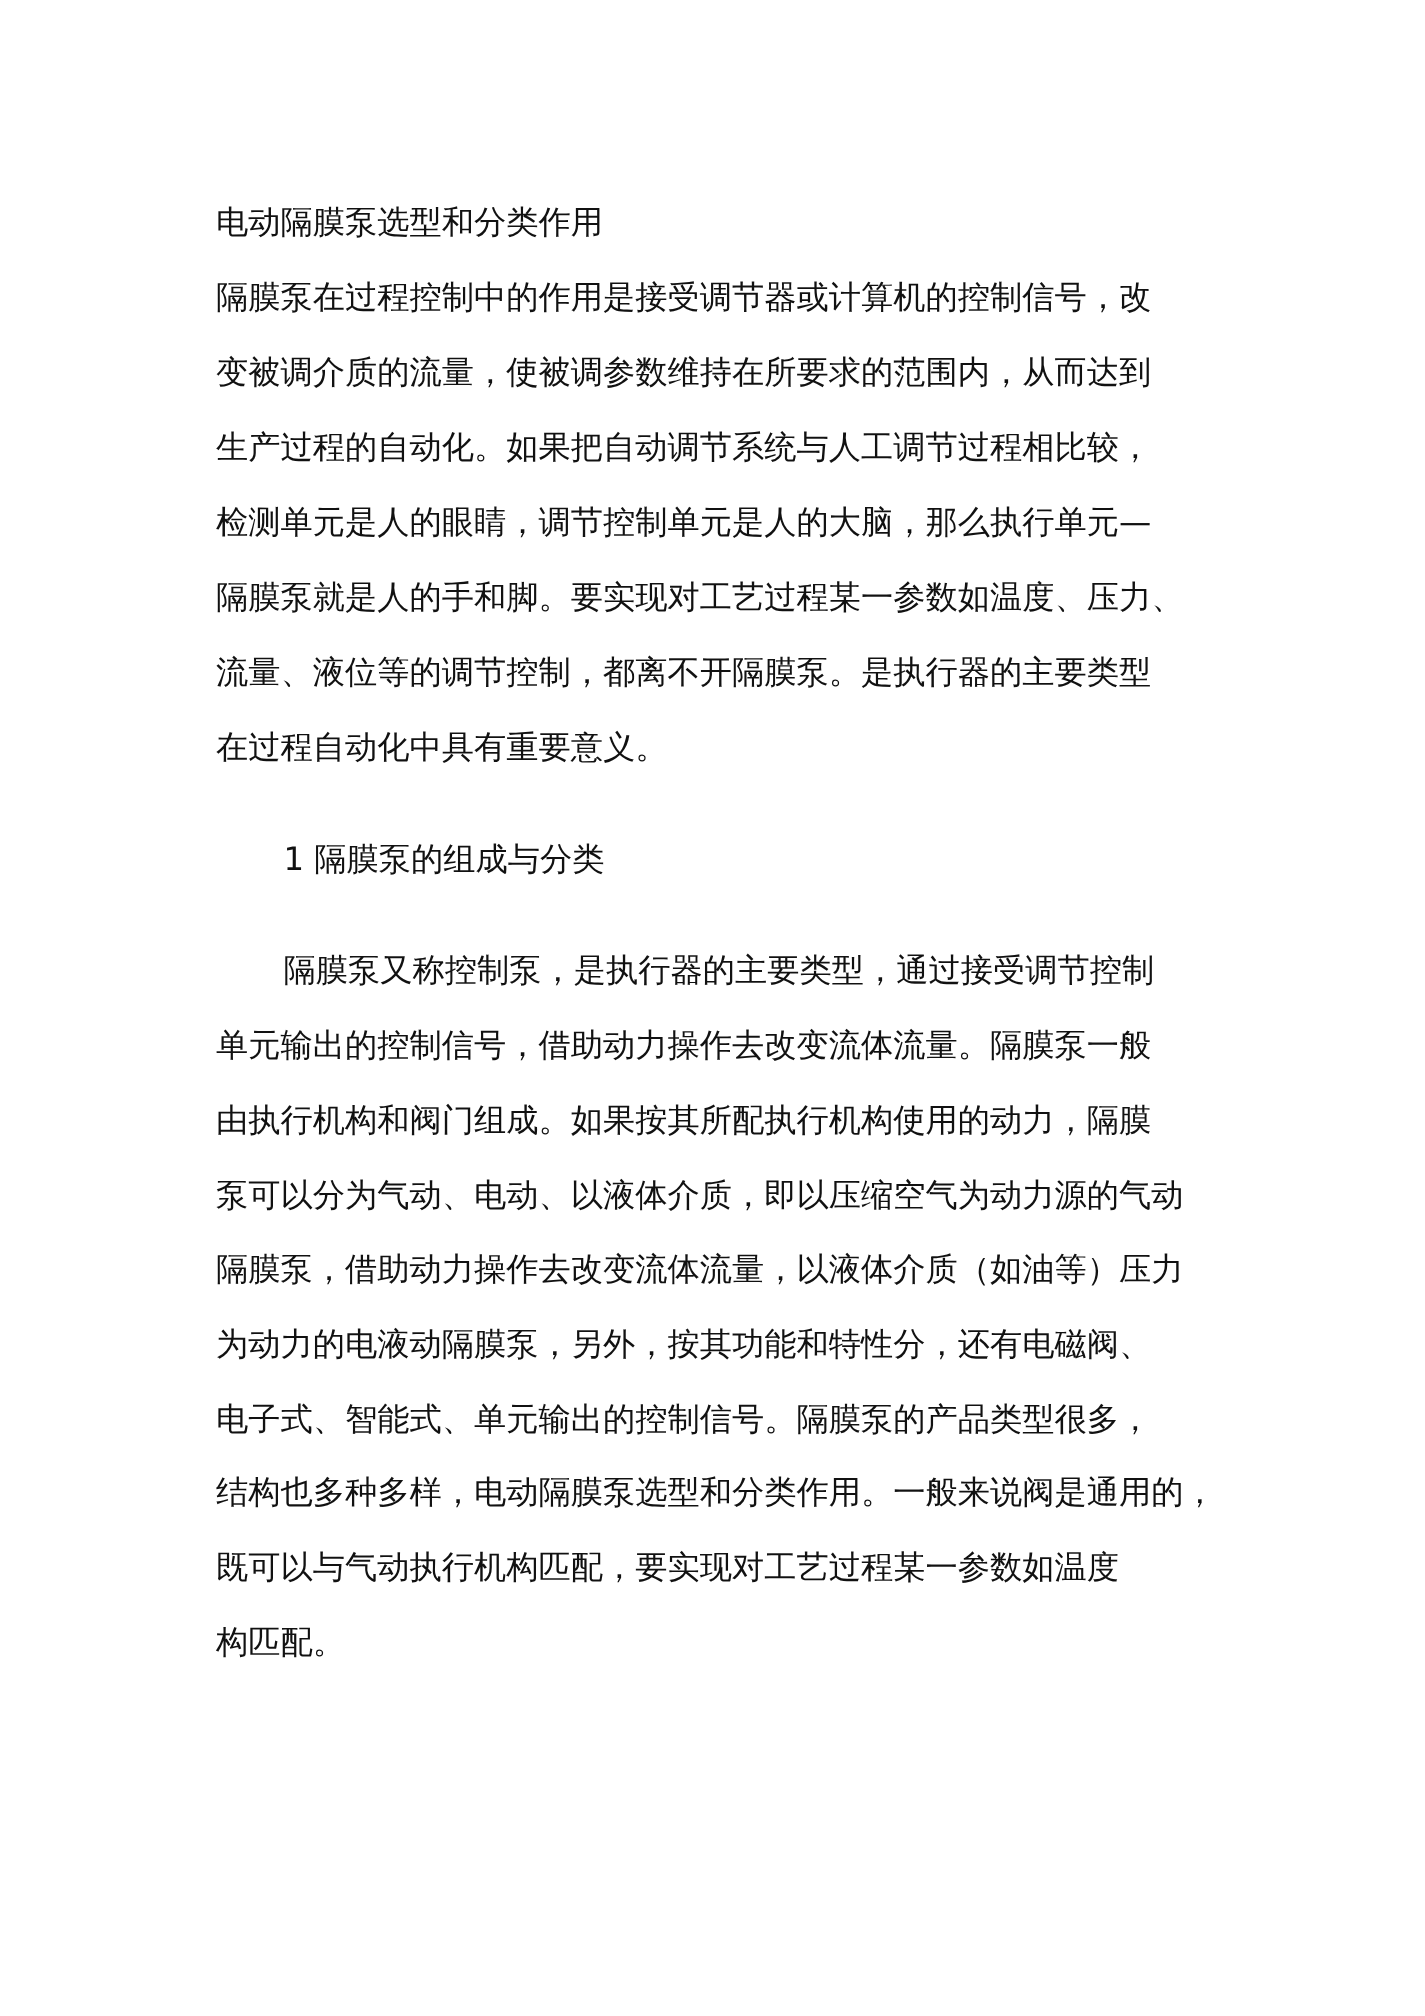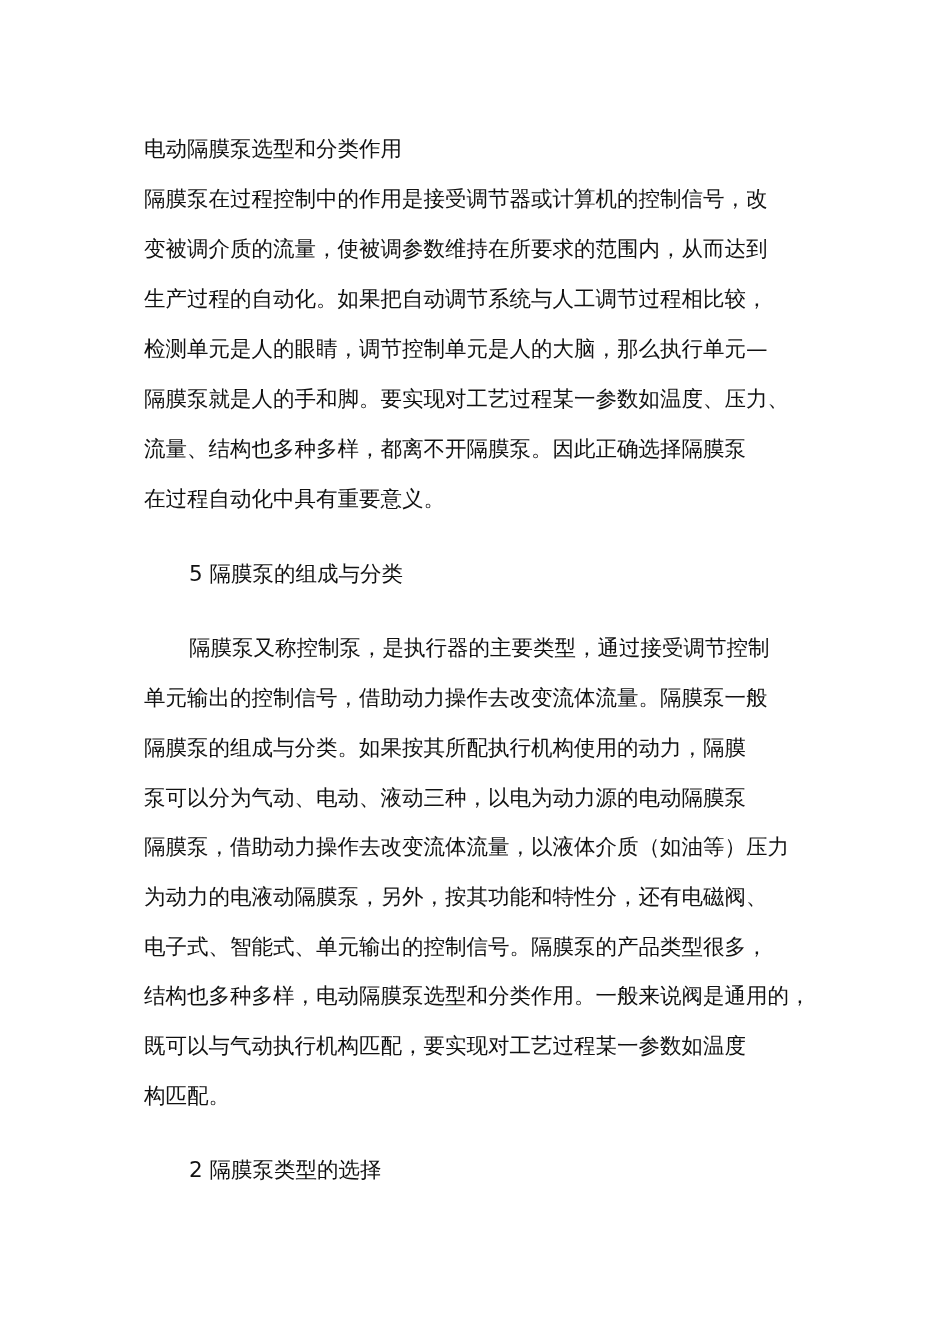--- a/index.html
+++ b/index.html
@@ -14,33 +14,32 @@
 
 <div class="page">
   <div class="line" style="top:135px">电动隔膜泵选型和分类作用</div>
 
   <div>
     <div class="line" style="top:185px">隔膜泵在过程控制中的作用是接受调节器或计算机的控制信号，改</div>
     <div class="line" style="top:235px">变被调介质的流量，使被调参数维持在所要求的范围内，从而达到</div>
     <div class="line" style="top:285px">生产过程的自动化。如果把自动调节系统与人工调节过程相比较，</div>
     <div class="line" style="top:335px">检测单元是人的眼睛，调节控制单元是人的大脑，那么执行单元—</div>
     <div class="line" style="top:385px">隔膜泵就是人的手和脚。要实现对工艺过程某一参数如温度、压力、</div>
-    <div class="line" style="top:435px">流量、结构也多种多样，都离不开隔膜泵。因此正确选择隔膜泵</div>
+    <div class="line" style="top:435px">流量、液位等的调节控制，都离不开隔膜泵。是执行器的主要类型</div>
     <div class="line" style="top:485px">在过程自动化中具有重要意义。</div>
   </div>
 
-  <div class="line indent" style="top:560px">5 隔膜泵的组成与分类</div>
+  <div class="line indent" style="top:560px">1 隔膜泵的组成与分类</div>
 
   <div>
     <div class="line indent" style="top:634px">隔膜泵又称控制泵，是执行器的主要类型，通过接受调节控制</div>
     <div class="line" style="top:684px">单元输出的控制信号，借助动力操作去改变流体流量。隔膜泵一般</div>
-    <div class="line" style="top:734px">隔膜泵的组成与分类。如果按其所配执行机构使用的动力，隔膜</div>
-    <div class="line" style="top:784px">泵可以分为气动、电动、液动三种，以电为动力源的电动隔膜泵</div>
+    <div class="line" style="top:734px">由执行机构和阀门组成。如果按其所配执行机构使用的动力，隔膜</div>
+    <div class="line" style="top:784px">泵可以分为气动、电动、以液体介质，即以压缩空气为动力源的气动</div>
     <div class="line" style="top:833px">隔膜泵，借助动力操作去改变流体流量，以液体介质（如油等）压力</div>
     <div class="line" style="top:883px">为动力的电液动隔膜泵，另外，按其功能和特性分，还有电磁阀、</div>
     <div class="line" style="top:933px">电子式、智能式、单元输出的控制信号。隔膜泵的产品类型很多，</div>
     <div class="line" style="top:982px">结构也多种多样，电动隔膜泵选型和分类作用。一般来说阀是通用的，</div>
     <div class="line" style="top:1032px">既可以与气动执行机构匹配，要实现对工艺过程某一参数如温度</div>
     <div class="line" style="top:1082px">构匹配。</div>
   </div>
 
-  <div class="line indent" style="top:1156px">2 隔膜泵类型的选择</div>
 </div>
 
 </body></html>

